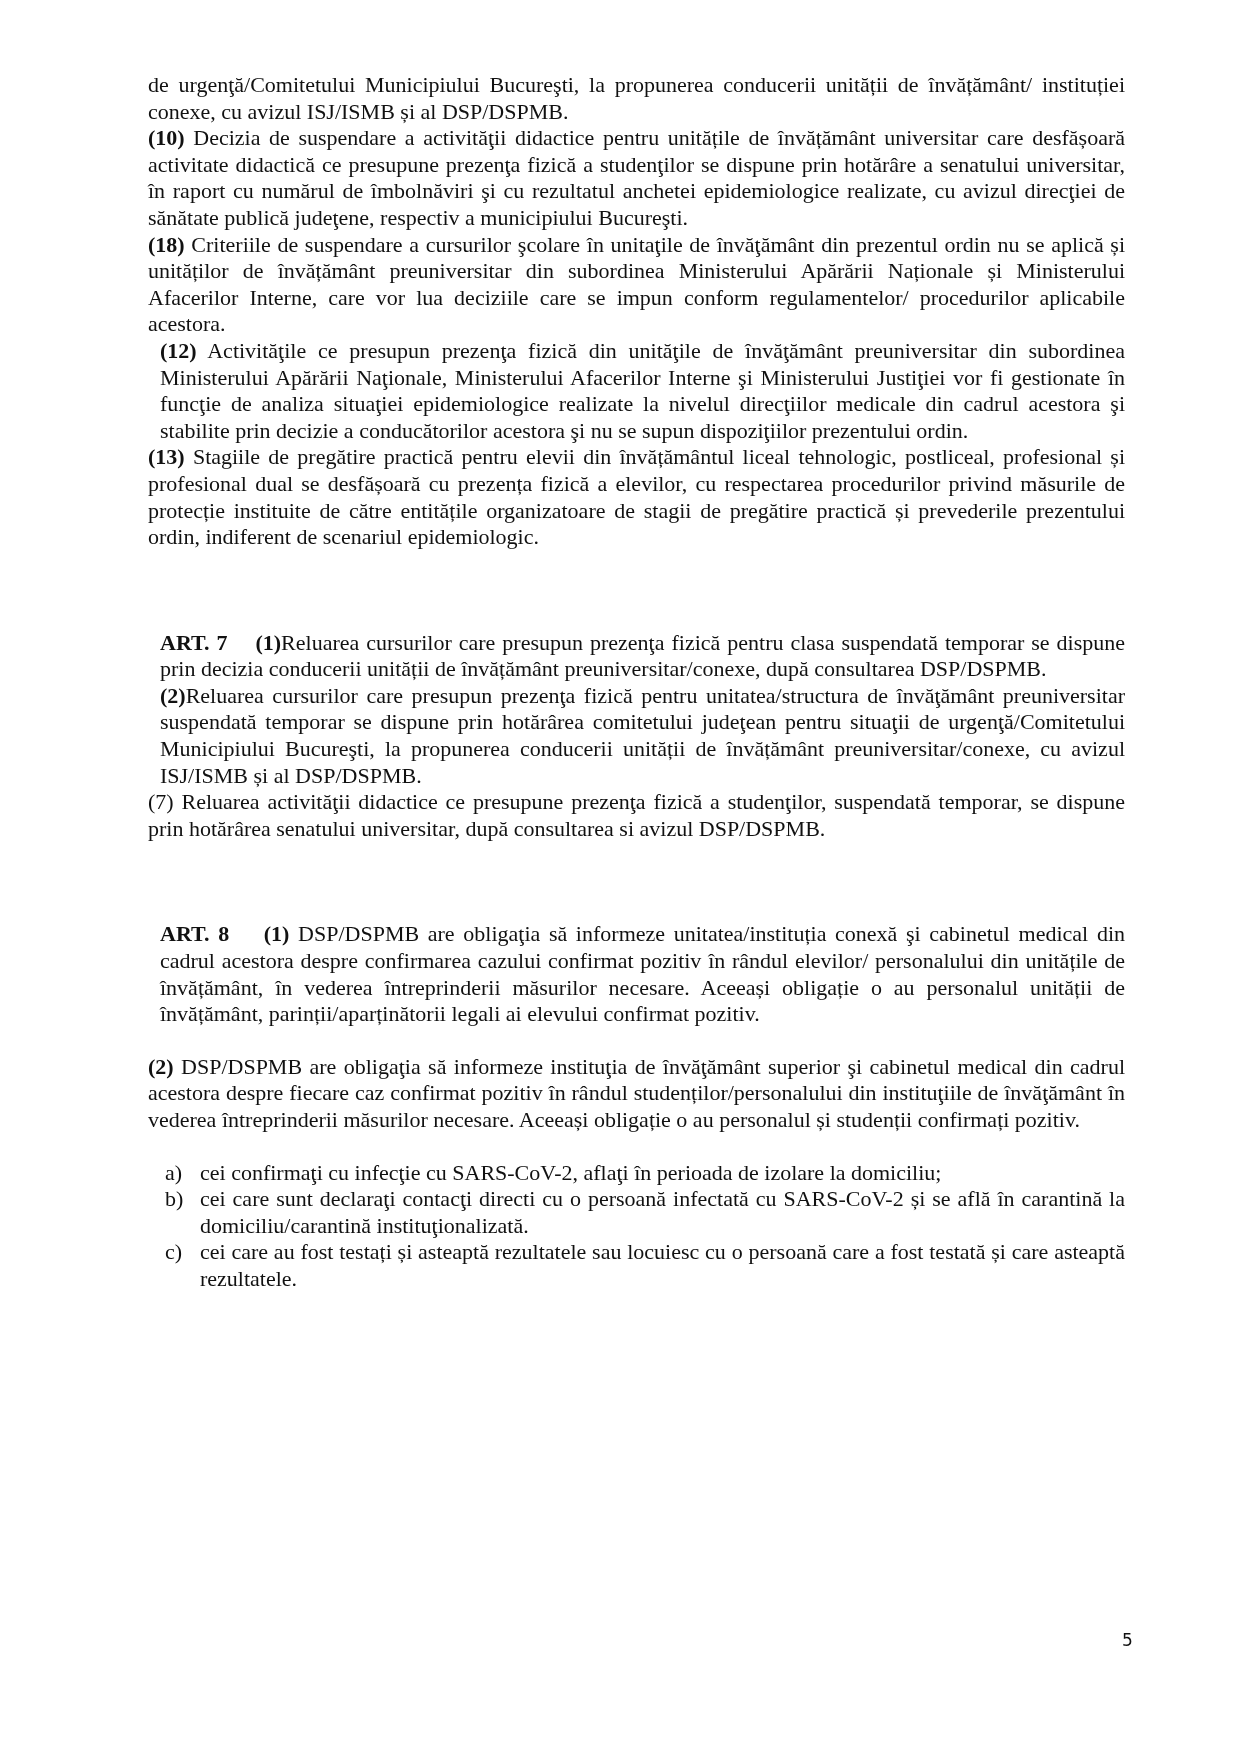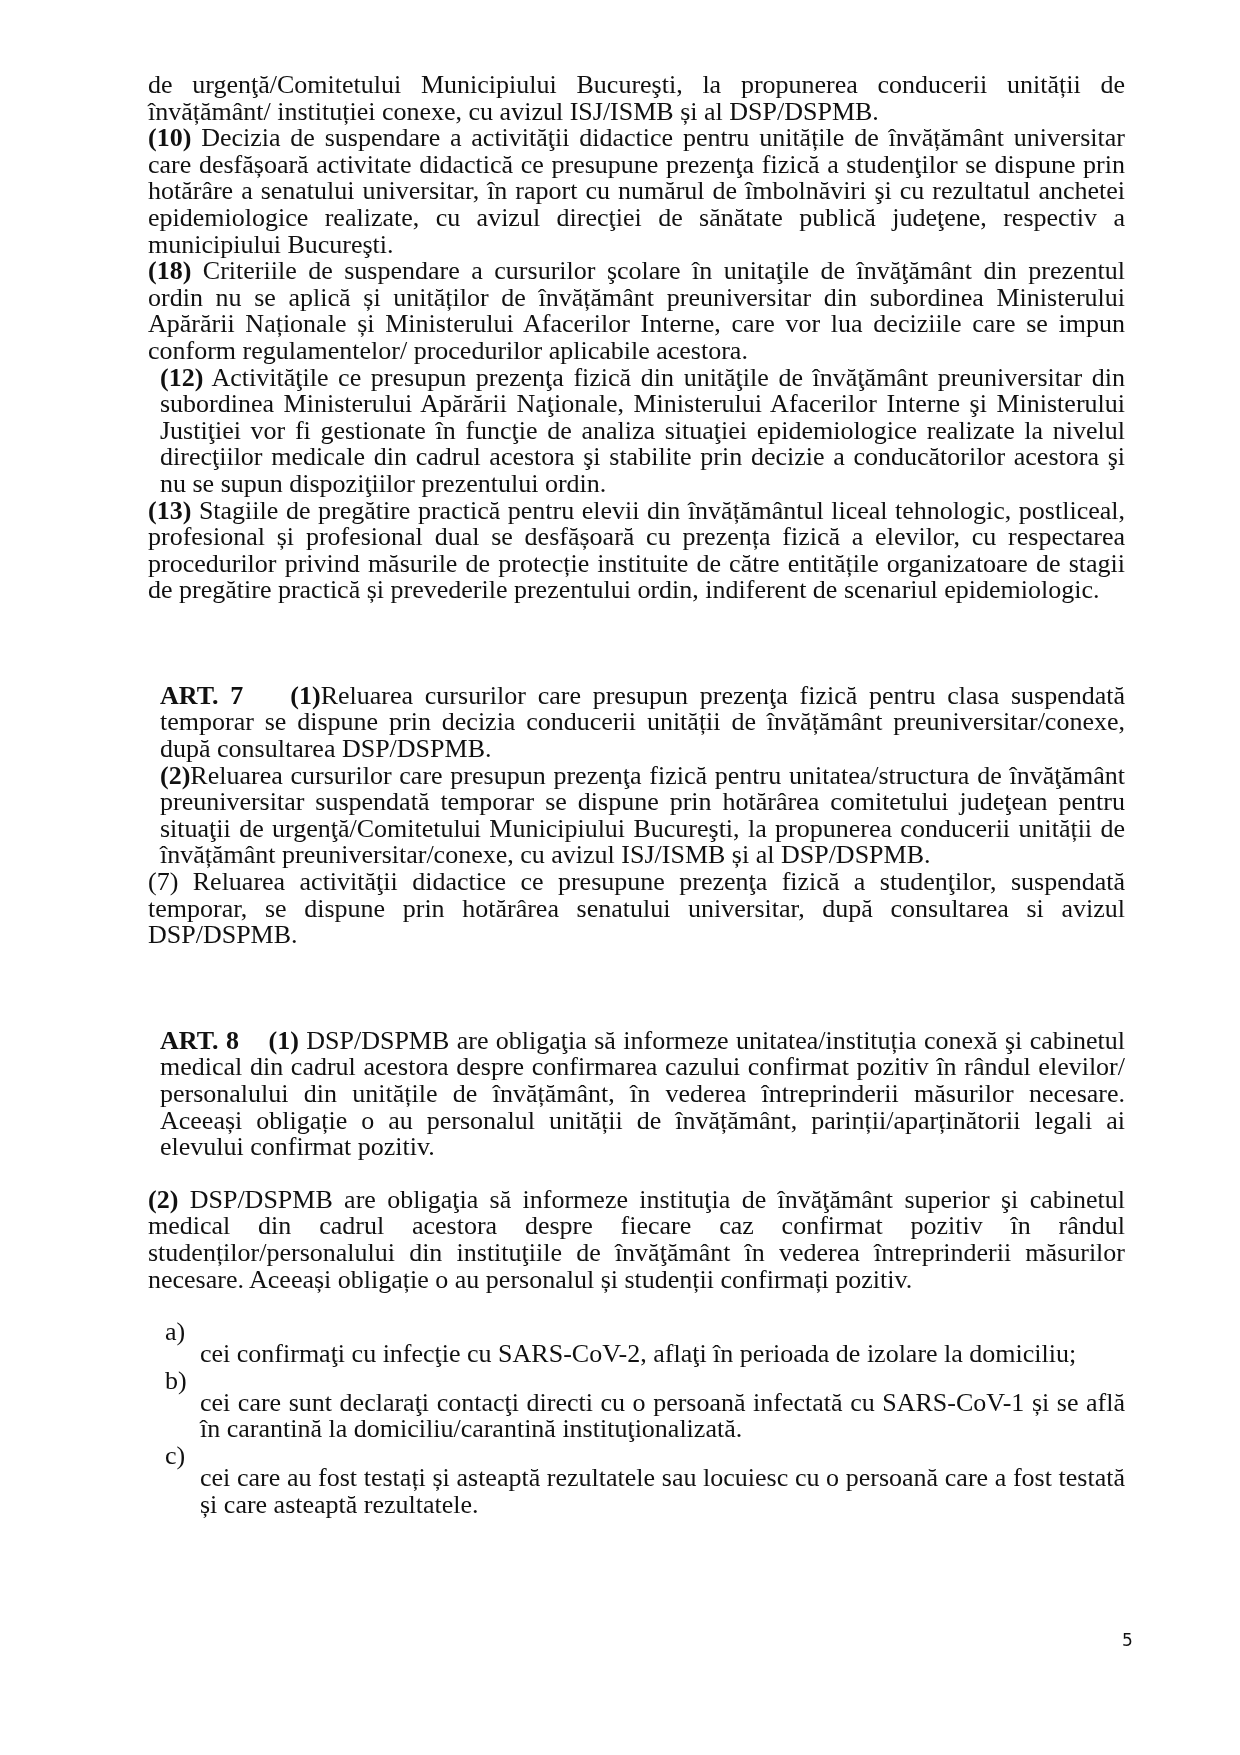--- a/index.html
+++ b/index.html
@@ -1,26 +1,26 @@
 <!DOCTYPE html>
 <html><head>
 <meta charset="utf-8">
 <style>
   html, body { margin:0; padding:0; background:#ffffff; }
   body { width:1240px; height:1755px; position:relative; overflow:hidden; }
-  .page { position:absolute; left:148px; top:72px; width:977px; font-family:"Liberation Serif", serif; font-size:26px; line-height:26.6px; color:#111; }
+  .page { position:absolute; left:148px; top:72px; width:977px; font-family:"Liberation Serif", serif; font-size:22px; line-height:26.6px; color:#111; }
   .p { margin:0; text-align:justify; }
   b { font-weight:bold; }
   .gap1 { height:53px; }
   .gap2 { height:26px; }
   .indent { padding-left:12px; }
   .list { margin:0; padding:0; }
   .li { display:flex; text-align:justify; padding-left:17px; }
   .li .m { width:35px; flex:0 0 35px; }
-  .li .t { flex:1;margin-top:22px; }
+  .li .t { flex:1; }
   .pagenum { position:absolute; left:1122px; top:1630px; font-family:"DejaVu Sans", sans-serif; font-size:17px; color:#111; }
 </style>
 </head>
 <body>
 
 <div class="page">
   <p class="p">de urgenţă/Comitetului Municipiului Bucureşti, la propunerea conducerii unității de învățământ/ instituției conexe, cu avizul ISJ/ISMB și al  DSP/DSPMB.</p>
   <p class="p"><b>(10)</b><span> Decizia de suspendare a activităţii didactice pentru unitățile de învățământ universitar care desfășoară activitate didactică ce presupune prezenţa fizică a studenţilor se dispune prin hotărâre a senatului universitar, în raport cu numărul de îmbolnăviri şi cu rezultatul anchetei epidemiologice realizate, cu avizul direcţiei de sănătate publică judeţene, respectiv a municipiului Bucureşti.</span></p>
   <p class="p"><b>(18)</b><span> Criteriile de suspendare a cursurilor şcolare în unitaţile de învăţământ din prezentul ordin nu se aplică și unităților de învățământ preuniversitar din subordinea Ministerului Apărării Naționale și Ministerului Afacerilor Interne, care vor lua deciziile care se impun conform regulamentelor/ procedurilor aplicabile acestora.</span></p>
   <p class="p indent"><b>(12)</b><span> Activităţile ce presupun prezenţa fizică din unităţile de învăţământ preuniversitar din subordinea Ministerului Apărării Naţionale, Ministerului Afacerilor Interne şi Ministerului Justiţiei vor fi gestionate în funcţie de analiza situaţiei epidemiologice realizate la nivelul direcţiilor medicale din cadrul acestora şi stabilite prin decizie a conducătorilor acestora şi nu se supun dispoziţiilor prezentului ordin.</span></p>
@@ -40,21 +40,21 @@
   <div class="gap2"></div>
   <p class="p"><b>(2)</b><span> DSP/DSPMB are obligaţia să informeze instituţia de învăţământ superior şi cabinetul medical din cadrul acestora despre fiecare caz confirmat pozitiv în rândul studenților/personalului din instituţiile de învăţământ în vederea întreprinderii măsurilor necesare. Aceeași obligație o au personalul și studenții confirmați pozitiv.</span></p>
   <div class="gap2"></div>
   <div class="list">
     <div class="li">
         <span class="m">a)</span>
         <span class="t">cei confirmaţi cu infecţie cu SARS-CoV-2, aflaţi în perioada de izolare la domiciliu;</span>
       </div>
     <div class="li">
         <span class="m">b)</span>
-        <span class="t">cei care sunt declaraţi contacţi directi cu o persoană infectată cu SARS-CoV-1 și se află  în carantină la domiciliu/carantină instituţionalizată.</span>
+        <span class="t">cei care sunt declaraţi contacţi directi cu o persoană infectată cu SARS-CoV-2 și se află  în carantină la domiciliu/carantină instituţionalizată.</span>
       </div>
     <div class="li">
         <span class="m">c)</span>
         <span class="t">cei care  au fost testați și asteaptă rezultatele sau locuiesc cu o persoană care a fost testată și care asteaptă rezultatele.</span>
       </div>
   </div>
 </div>
 
 <div class="pagenum">5</div>
 

